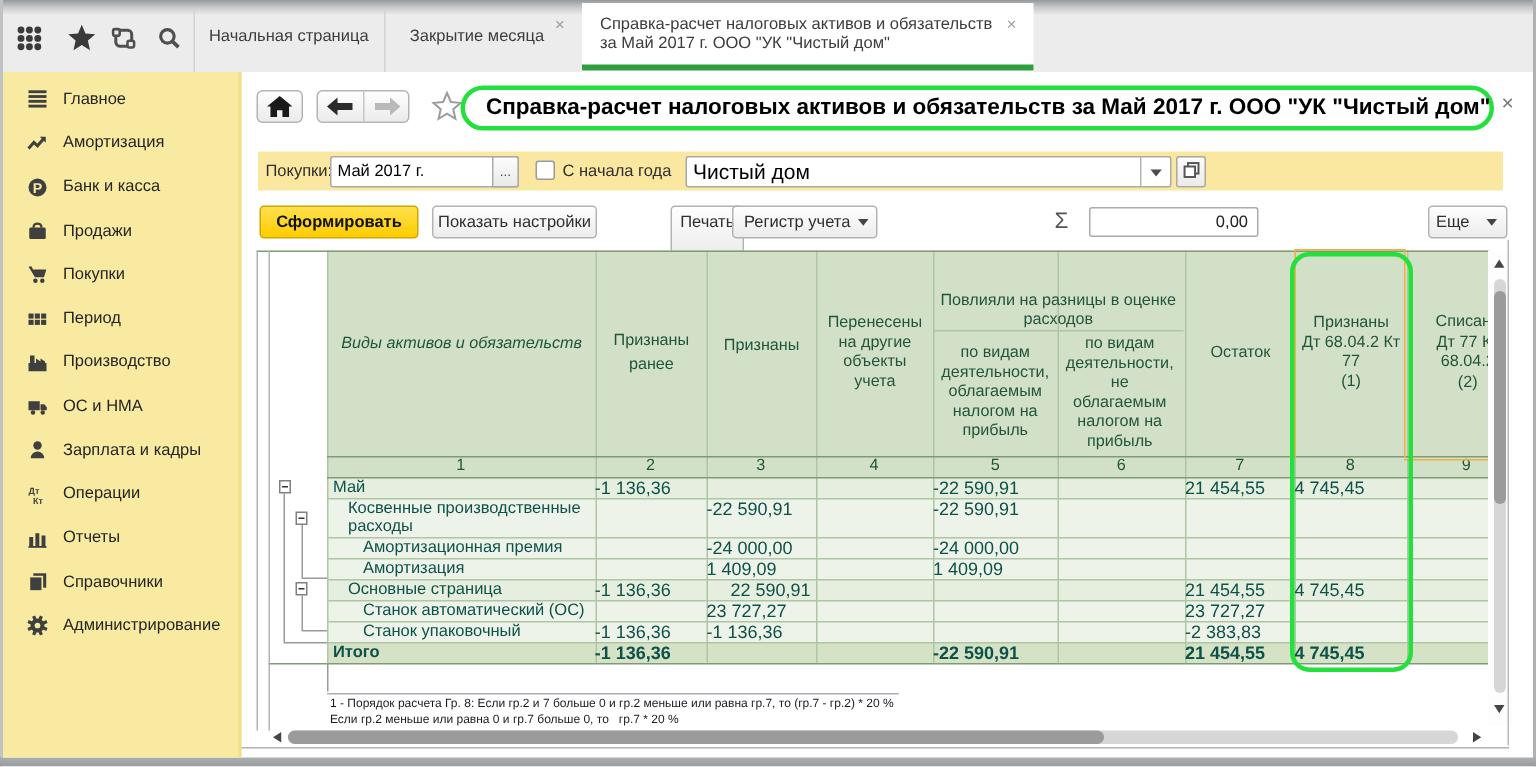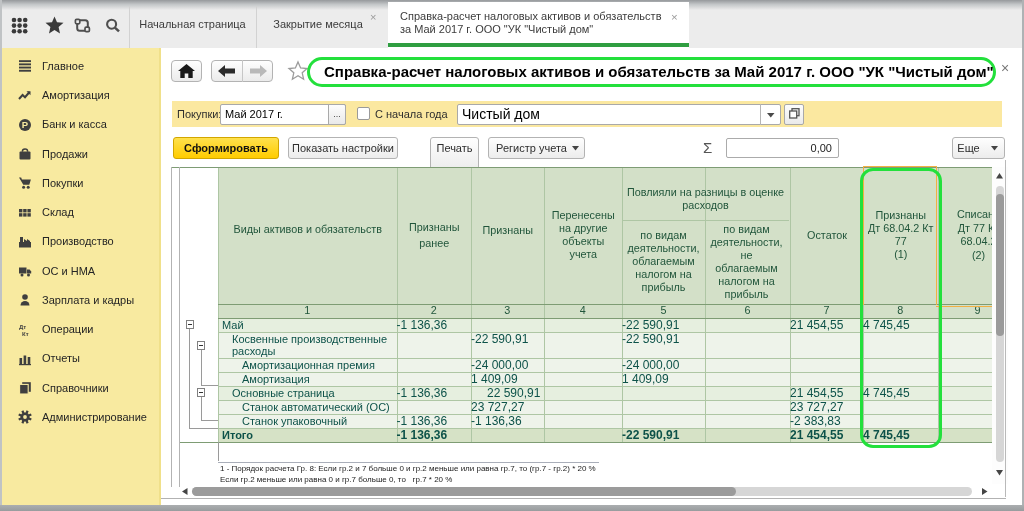--- a/index.html
+++ b/index.html
@@ -80,21 +80,21 @@
   </svg>
 <div class="mi" style="position:absolute;left:42px;top:175.8px;height:15px;line-height:15px">Покупки</div>
 <svg class="a" style="left:18px;top:205.55px" width="14" height="14" viewBox="0 0 14 14">
     <rect x="1.0" y="3.0" width="3.4" height="3.4" fill="#3f3f3f"></rect>
     <rect x="1.0" y="7.2" width="3.4" height="3.4" fill="#3f3f3f"></rect>
     <rect x="5.2" y="3.0" width="3.4" height="3.4" fill="#3f3f3f"></rect>
     <rect x="5.2" y="7.2" width="3.4" height="3.4" fill="#3f3f3f"></rect>
     <rect x="9.4" y="3.0" width="3.4" height="3.4" fill="#3f3f3f"></rect>
     <rect x="9.4" y="7.2" width="3.4" height="3.4" fill="#3f3f3f"></rect>
   </svg>
-<div class="mi" style="position:absolute;left:42px;top:205.1px;height:15px;line-height:15px">Склад</div>
+<div class="mi" style="position:absolute;left:42px;top:205.1px;height:15px;line-height:15px">Период</div>
 <svg class="a" style="left:18px;top:234.8px" width="14" height="14" viewBox="0 0 14 14">
     <rect x="1" y="7" width="12" height="5.5" fill="#3f3f3f"></rect>
     <rect x="2" y="2" width="3" height="5" fill="#3f3f3f"></rect>
     <path d="M6 7 v-3 l3 2 v-2 l3 2 v1 z" fill="#3f3f3f"></path>
   </svg>
 <div class="mi" style="position:absolute;left:42px;top:234.3px;height:15px;line-height:15px">Производство</div>
 <svg class="a" style="left:18px;top:264.05px" width="14" height="14" viewBox="0 0 14 14">
     <rect x="1" y="3.5" width="7.5" height="6" fill="#3f3f3f"></rect>
     <path d="M9 5.5 h2.6 l1.6 2 v2 h-4.2 z" fill="#3f3f3f"></path>
     <circle cx="4" cy="11" r="1.5" fill="#3f3f3f"></circle>
@@ -167,21 +167,21 @@
 <svg class="a" style="left:767px;top:112.5px" width="7.5" height="5" viewBox="0 0 7.5 5">
     <path d="M0 0 h7.5 L3.75 4.6 Z" fill="#4a4a4a"></path>
   </svg>
 <div style="position:absolute;left:784px;top:103.5px;width:20px;height:21px;background:linear-gradient(#fdfdfd,#eaeaea);border:1px solid #a9a9a9;border-radius:2px"></div>
 <svg class="a" style="left:789px;top:108px" width="11" height="11" viewBox="0 0 11 11">
     <rect x="3" y="0.7" width="7" height="7" fill="none" stroke="#555" stroke-width="1.3"></rect>
     <rect x="0.7" y="3" width="7" height="7" fill="#fdfdfd" stroke="#555" stroke-width="1.3"></rect>
   </svg>
 <div style="position:absolute;left:173px;top:137px;width:106px;height:22px;background:linear-gradient(#ffe14d,#fc0);border:1px solid #d2a600;border-radius:3px;font-size:11px;color:#111;text-align:center;line-height:20px;font-weight:bold">Сформировать</div>
 <div class="btn" style="left:288px;top:137px;width:110px;height:22px;line-height:20px">Показать настройки</div>
-<div class="btn" style="left:430px;top:137px;width:49px;height:34px;line-height:20px">Печать</div>
+<div class="btn" style="left:447px;top:137px;width:49px;height:34px;line-height:20px">Печать</div>
 <div class="btn" style="left:488px;top:137px;width:97px;height:22px;line-height:20px;padding-right:10px">Регистр учета</div>
 <svg class="a" style="left:572px;top:146px" width="7" height="5" viewBox="0 0 7 5">
     <path d="M0 0 h7 L3.5 4.5 Z" fill="#444"></path>
   </svg>
 <div style="position:absolute;left:703px;top:138px;width:16px;height:20px;font-size:15px;color:#555;line-height:20px">Σ</div>
 <div style="position:absolute;left:726px;top:138px;width:113px;height:20px;background:#fff;border:1px solid #ababab;border-radius:2px;font-size:11px;color:#222;text-align:right;line-height:18px;padding-right:6px">0,00</div>
 <div class="btn" style="left:952px;top:137px;width:53px;height:22px;line-height:20px;padding-right:20px">Еще</div>
 <svg class="a" style="left:991px;top:146px" width="7" height="5" viewBox="0 0 7 5">
     <path d="M0 0 h7 L3.5 4.5 Z" fill="#444"></path>
   </svg>
@@ -213,38 +213,38 @@
 <div style="position:absolute;left:218px;top:399.5px;width:775px;height:1px;background:#aec6a4"></div>
 <div style="position:absolute;left:218px;top:413.5px;width:775px;height:1px;background:#aec6a4"></div>
 <div style="position:absolute;left:218px;top:427.5px;width:775px;height:1px;background:#aec6a4"></div>
 <div style="position:absolute;left:178.5px;top:442px;width:814.5px;height:1px;background:#7e9c74"></div>
 <div style="position:absolute;left:622px;top:220px;width:167px;height:1px;background:#aec6a4"></div>
 <div style="position:absolute;left:171px;top:166.5px;width:1.4px;height:320px;background:#b3b3b3"></div>
 <div style="position:absolute;left:178.5px;top:166.5px;width:1.4px;height:320px;background:#b3b3b3"></div>
 <div style="position:absolute;left:218px;top:462px;width:381px;height:1.2px;background:#a9aeb9"></div>
 <div style="position:absolute;left:218px;top:442px;width:1px;height:19px;background:#9a9a9a"></div>
 <div class="tcell" style="left:219px;top:166.5px;width:177.5px;height:137.0px;display:flex;align-items:center;justify-content:center;line-height:13px">
-    <div style="transform:translateY(-6px);">Виды активов и обязательств</div>
+    <div style="transform:translateY(-6px);font-style:italic;">Виды активов и обязательств</div>
   </div>
 <div class="tcell" style="left:397.5px;top:166.5px;width:73.5px;height:137.0px;display:flex;align-items:center;justify-content:center;line-height:16px">
     <div style="">Признаны<br>ранее</div>
   </div>
 <div class="tcell" style="left:472px;top:166.5px;width:71.5px;height:137.0px;display:flex;align-items:center;justify-content:center;line-height:13px">
     <div style="transform:translateY(-5px);">Признаны</div>
   </div>
 <div class="tcell" style="left:544.5px;top:166.5px;width:77.5px;height:137.0px;display:flex;align-items:center;justify-content:center;line-height:13px">
     <div style="">Перенесены<br>на другие<br>объекты<br>учета</div>
   </div>
 <div class="tcell" style="left:791px;top:166.5px;width:72px;height:137.0px;display:flex;align-items:center;justify-content:center;line-height:13px">
     <div style="">Остаток</div>
   </div>
 <div class="tcell" style="left:864px;top:166.5px;width:73.5px;height:137.0px;display:flex;align-items:center;justify-content:center;line-height:13px">
     <div style="">Признаны<br>Дт 68.04.2 Кт<br>77<br>(1)</div>
   </div>
-<div class="tcell" style="left:623px;top:158px;width:165px;height:53.5px;display:flex;align-items:flex-end;justify-content:center;line-height:13px">
+<div class="tcell" style="left:623px;top:180px;width:165px;height:53.5px;display:flex;align-items:center;justify-content:center;line-height:13px">
     <div>Повлияли на разницы в оценке<br>расходов</div>
   </div>
 <div class="tcell" style="left:623px;top:220px;width:81px;height:83.5px;display:flex;align-items:center;justify-content:center;line-height:13px">
     <div>по видам<br>деятельности,<br>облагаемым<br>налогом на<br>прибыль</div>
   </div>
 <div class="tcell" style="left:705px;top:220px;width:83px;height:83.5px;display:flex;align-items:center;justify-content:center;line-height:13px">
     <div>по видам<br>деятельности,<br>не<br>облагаемым<br>налогом на<br>прибыль</div>
   </div>
 <div class="tcell" style="left:938.5px;top:166.5px;width:80px;height:137.0px;display:flex;align-items:center;justify-content:center;line-height:13.5px">
     <div>Списано<br>Дт 77 Кт<br>68.04.2<br>(2)</div>

